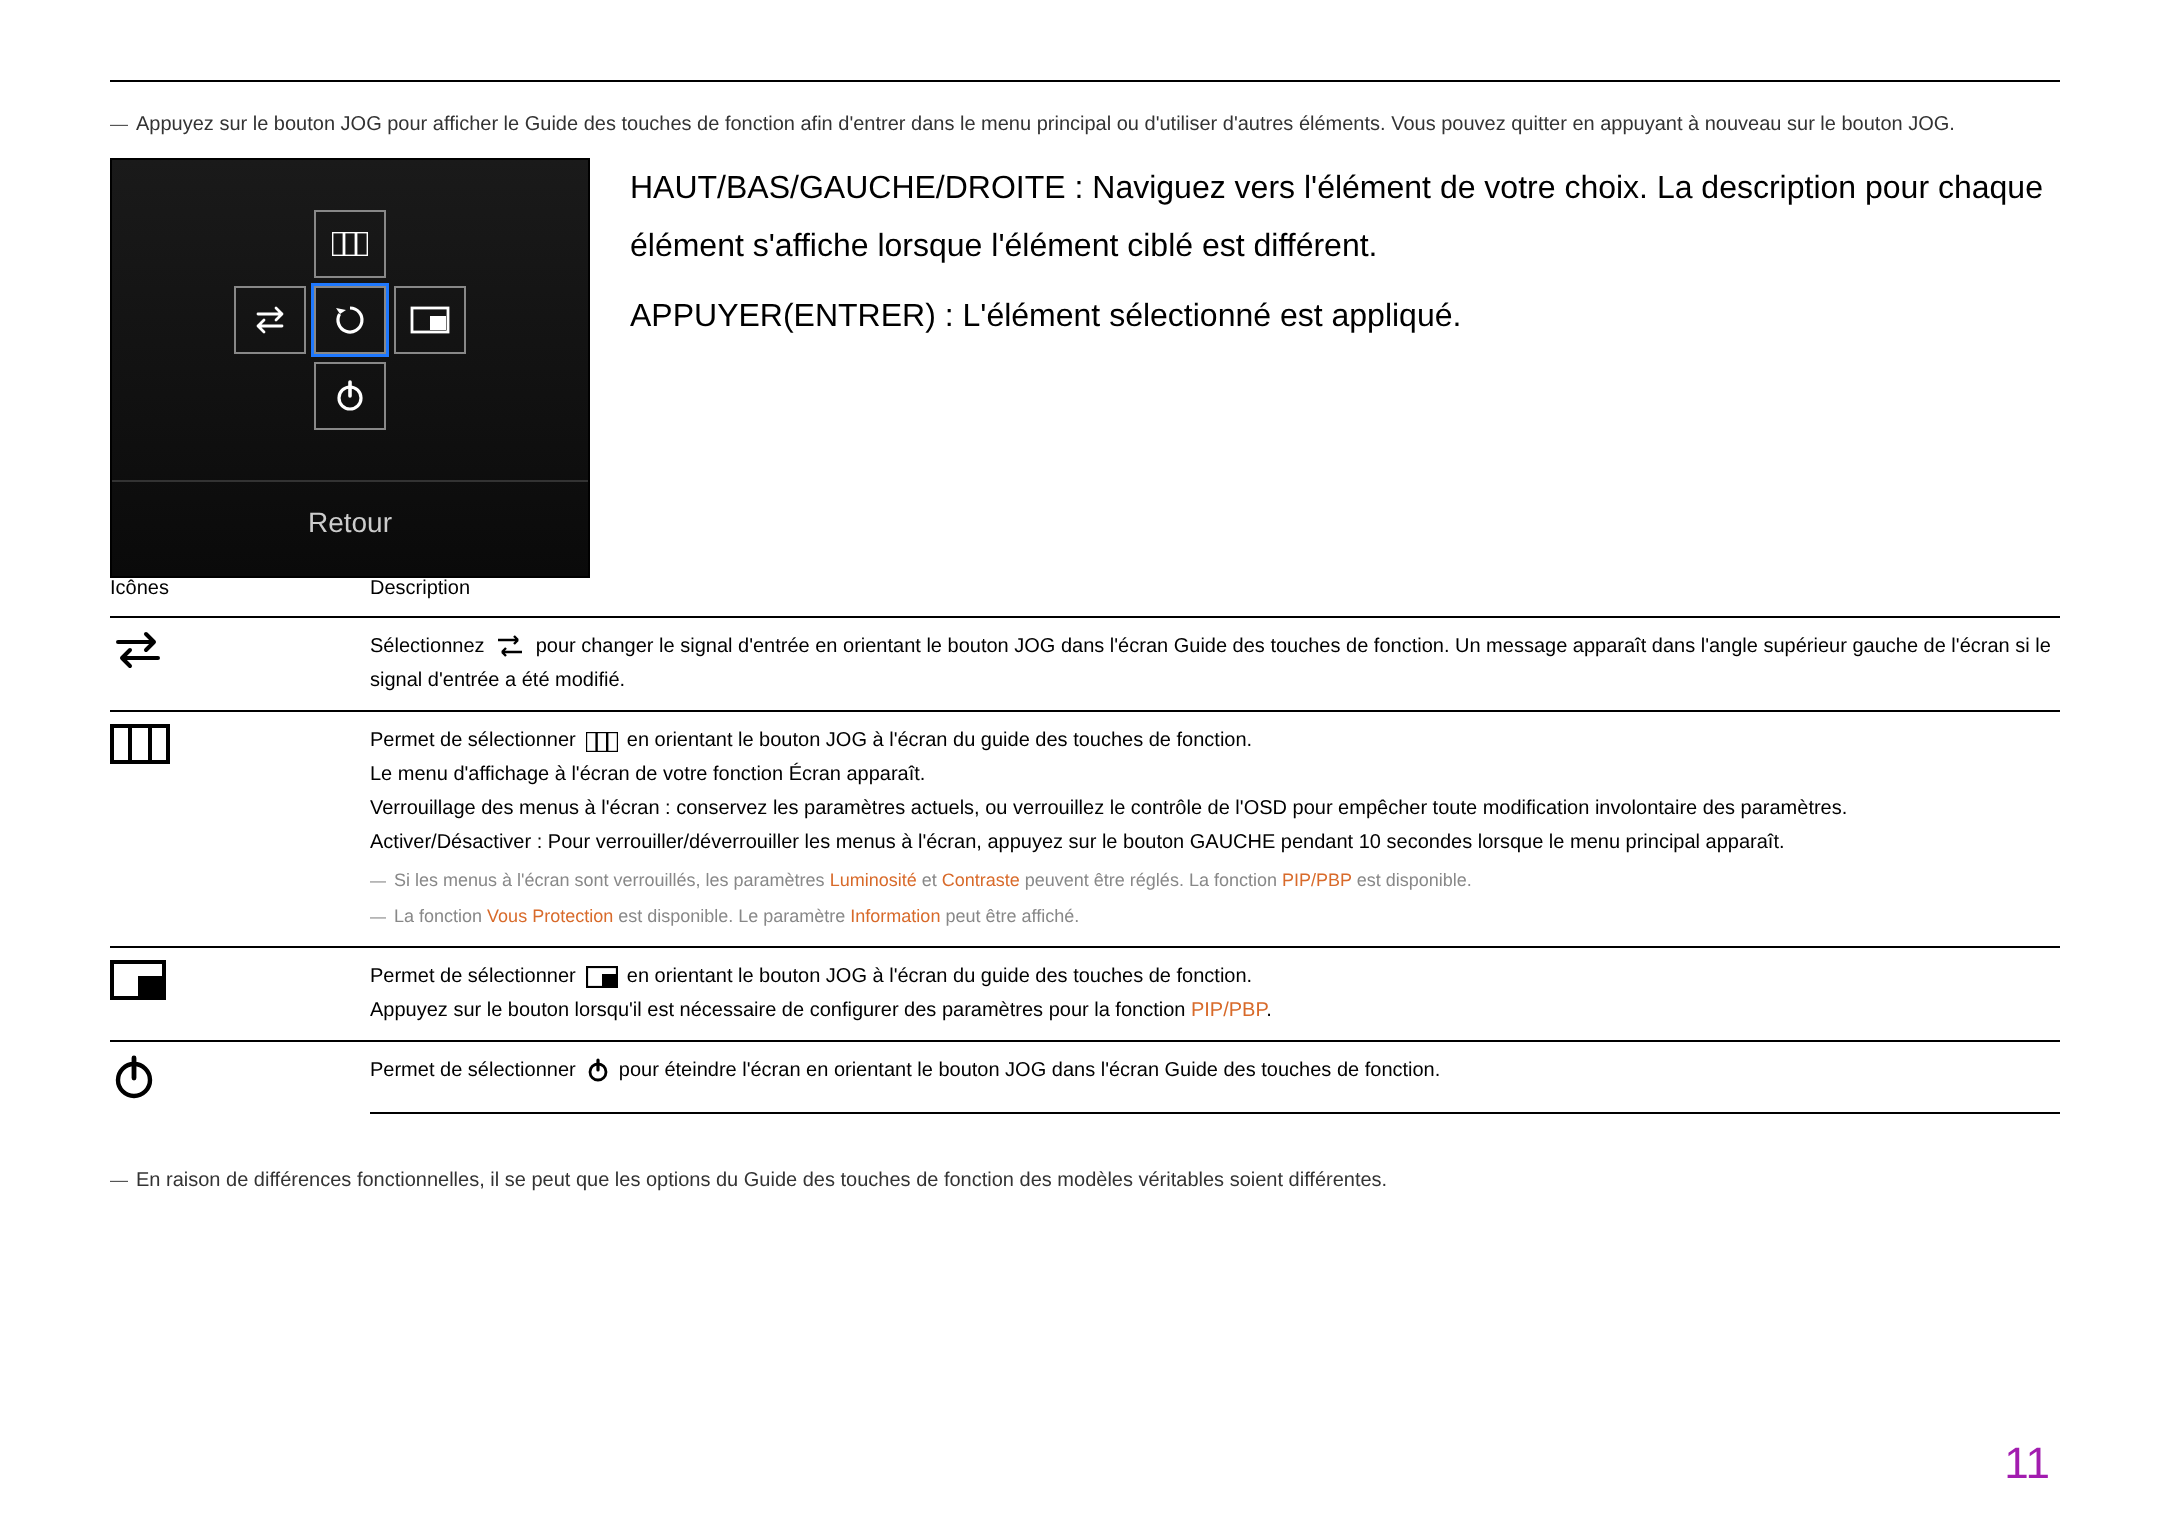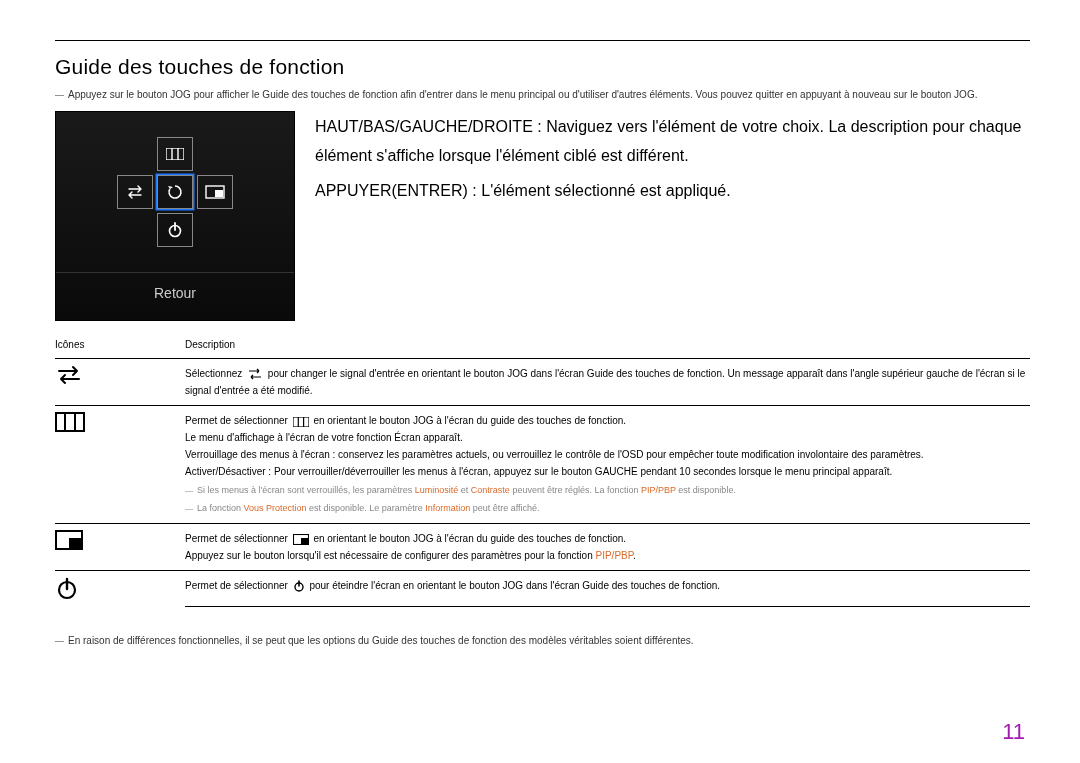--- a/index.html
+++ b/index.html
@@ -11,41 +11,40 @@
   .row1{display:flex;gap:20px}
   .osd{width:240px;height:210px;background:linear-gradient(#1a1a1a,#0a0a0a);border:1px solid #000;box-sizing:border-box}
   .osd-inner{height:160px;display:flex;align-items:center;justify-content:center}
   .dpad{display:grid;grid-template-columns:36px 36px 36px;grid-template-rows:34px 34px 34px;gap:4px}
   .key{border:1px solid #888;display:flex;align-items:center;justify-content:center;color:#fff}
   .key.sel{box-shadow:0 0 0 1.5px #1e78ff}
   .placeholder{border:none}
   .osd-sep{border-top:1px solid #333;height:1px}
   .osd-label{text-align:center;color:#ccc;font-size:14px;padding:11px 0;font-weight:300}
   .instr{font-size:16px;line-height:1.8;padding-top:2px;flex:1}
-  table.main{width:100%;border-collapse:collapse;margin-top:18px;font-size:10px}
+  table.main{width:100%;border-collapse:collapse;margin-top:0;font-size:10px}
   table.main th{text-align:left;font-weight:400;padding:0 0 8px 0}
   table.main th.c1{width:130px}
   table.main td{vertical-align:top;padding:6px 0;border-top:1px solid #000;line-height:1.7}
   td.iconcell{text-align:left;padding-left:30px;vertical-align:middle}
   .inline-icon{display:inline-block;vertical-align:-3px;margin:0 2px}
   .hl{color:#d86a2a}
   .subnote{color:#888;font-size:9px;line-height:1.7;padding-left:14px;text-indent:-14px;margin-top:3px}
   .subnote::before{content:"―";font-size:8px;margin-right:4px}
   .subnote .hl{color:#d86a2a}
   .page-num{position:absolute;right:55px;bottom:18px;font-size:22px;color:#a21caf;font-weight:300}
 
   
   svg{display:block}
 </style>
 </head>
 <body>
 
 <div class="page">
   <hr class="hr-top">
-  <h1>Guide des touches de fonction</h1>
   <div class="note-dash">Appuyez sur le bouton JOG pour afficher le Guide des touches de fonction afin d'entrer dans le menu principal ou d'utiliser d'autres éléments. Vous pouvez quitter en appuyant à nouveau sur le bouton JOG.</div>
 
   <div class="row1">
     <div class="osd">
       <div class="osd-inner">
         <div class="dpad">
           <div class="placeholder"></div>
           <div class="key">
             <svg width="18" height="12">
                 <rect x="0" y="0" width="18" height="12" fill="none" stroke="#fff" stroke-width="1.4"></rect>

